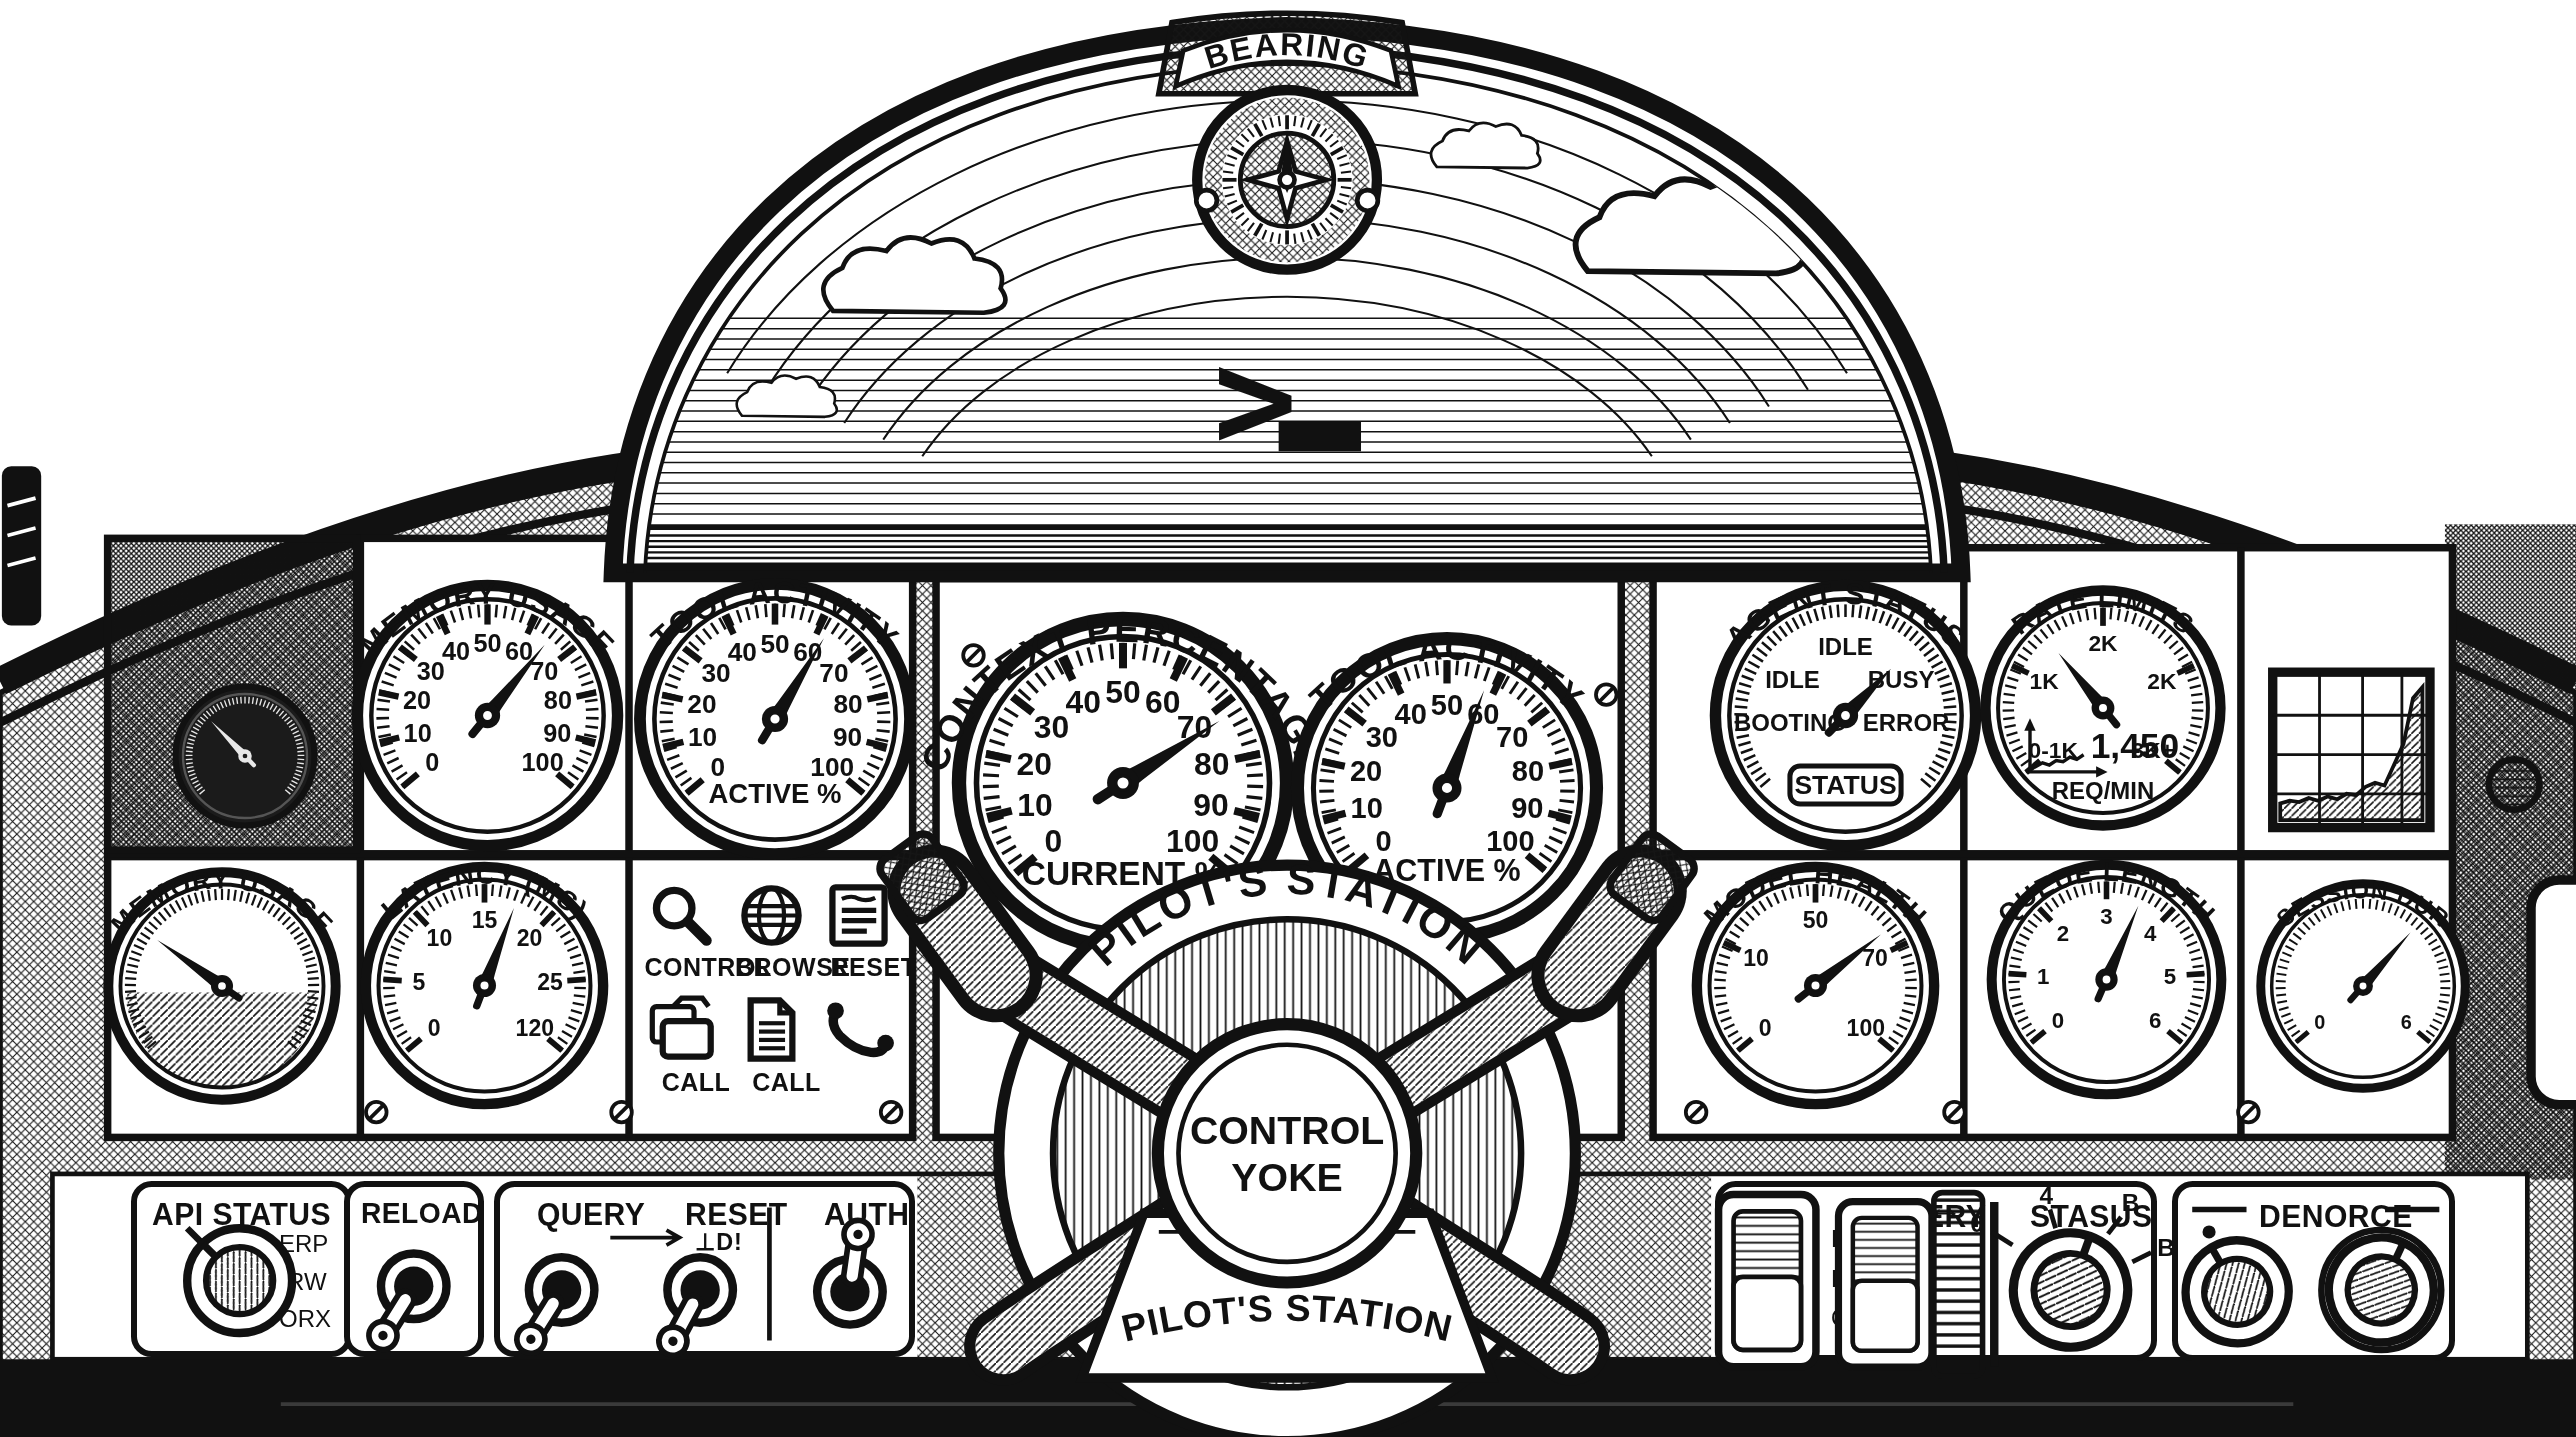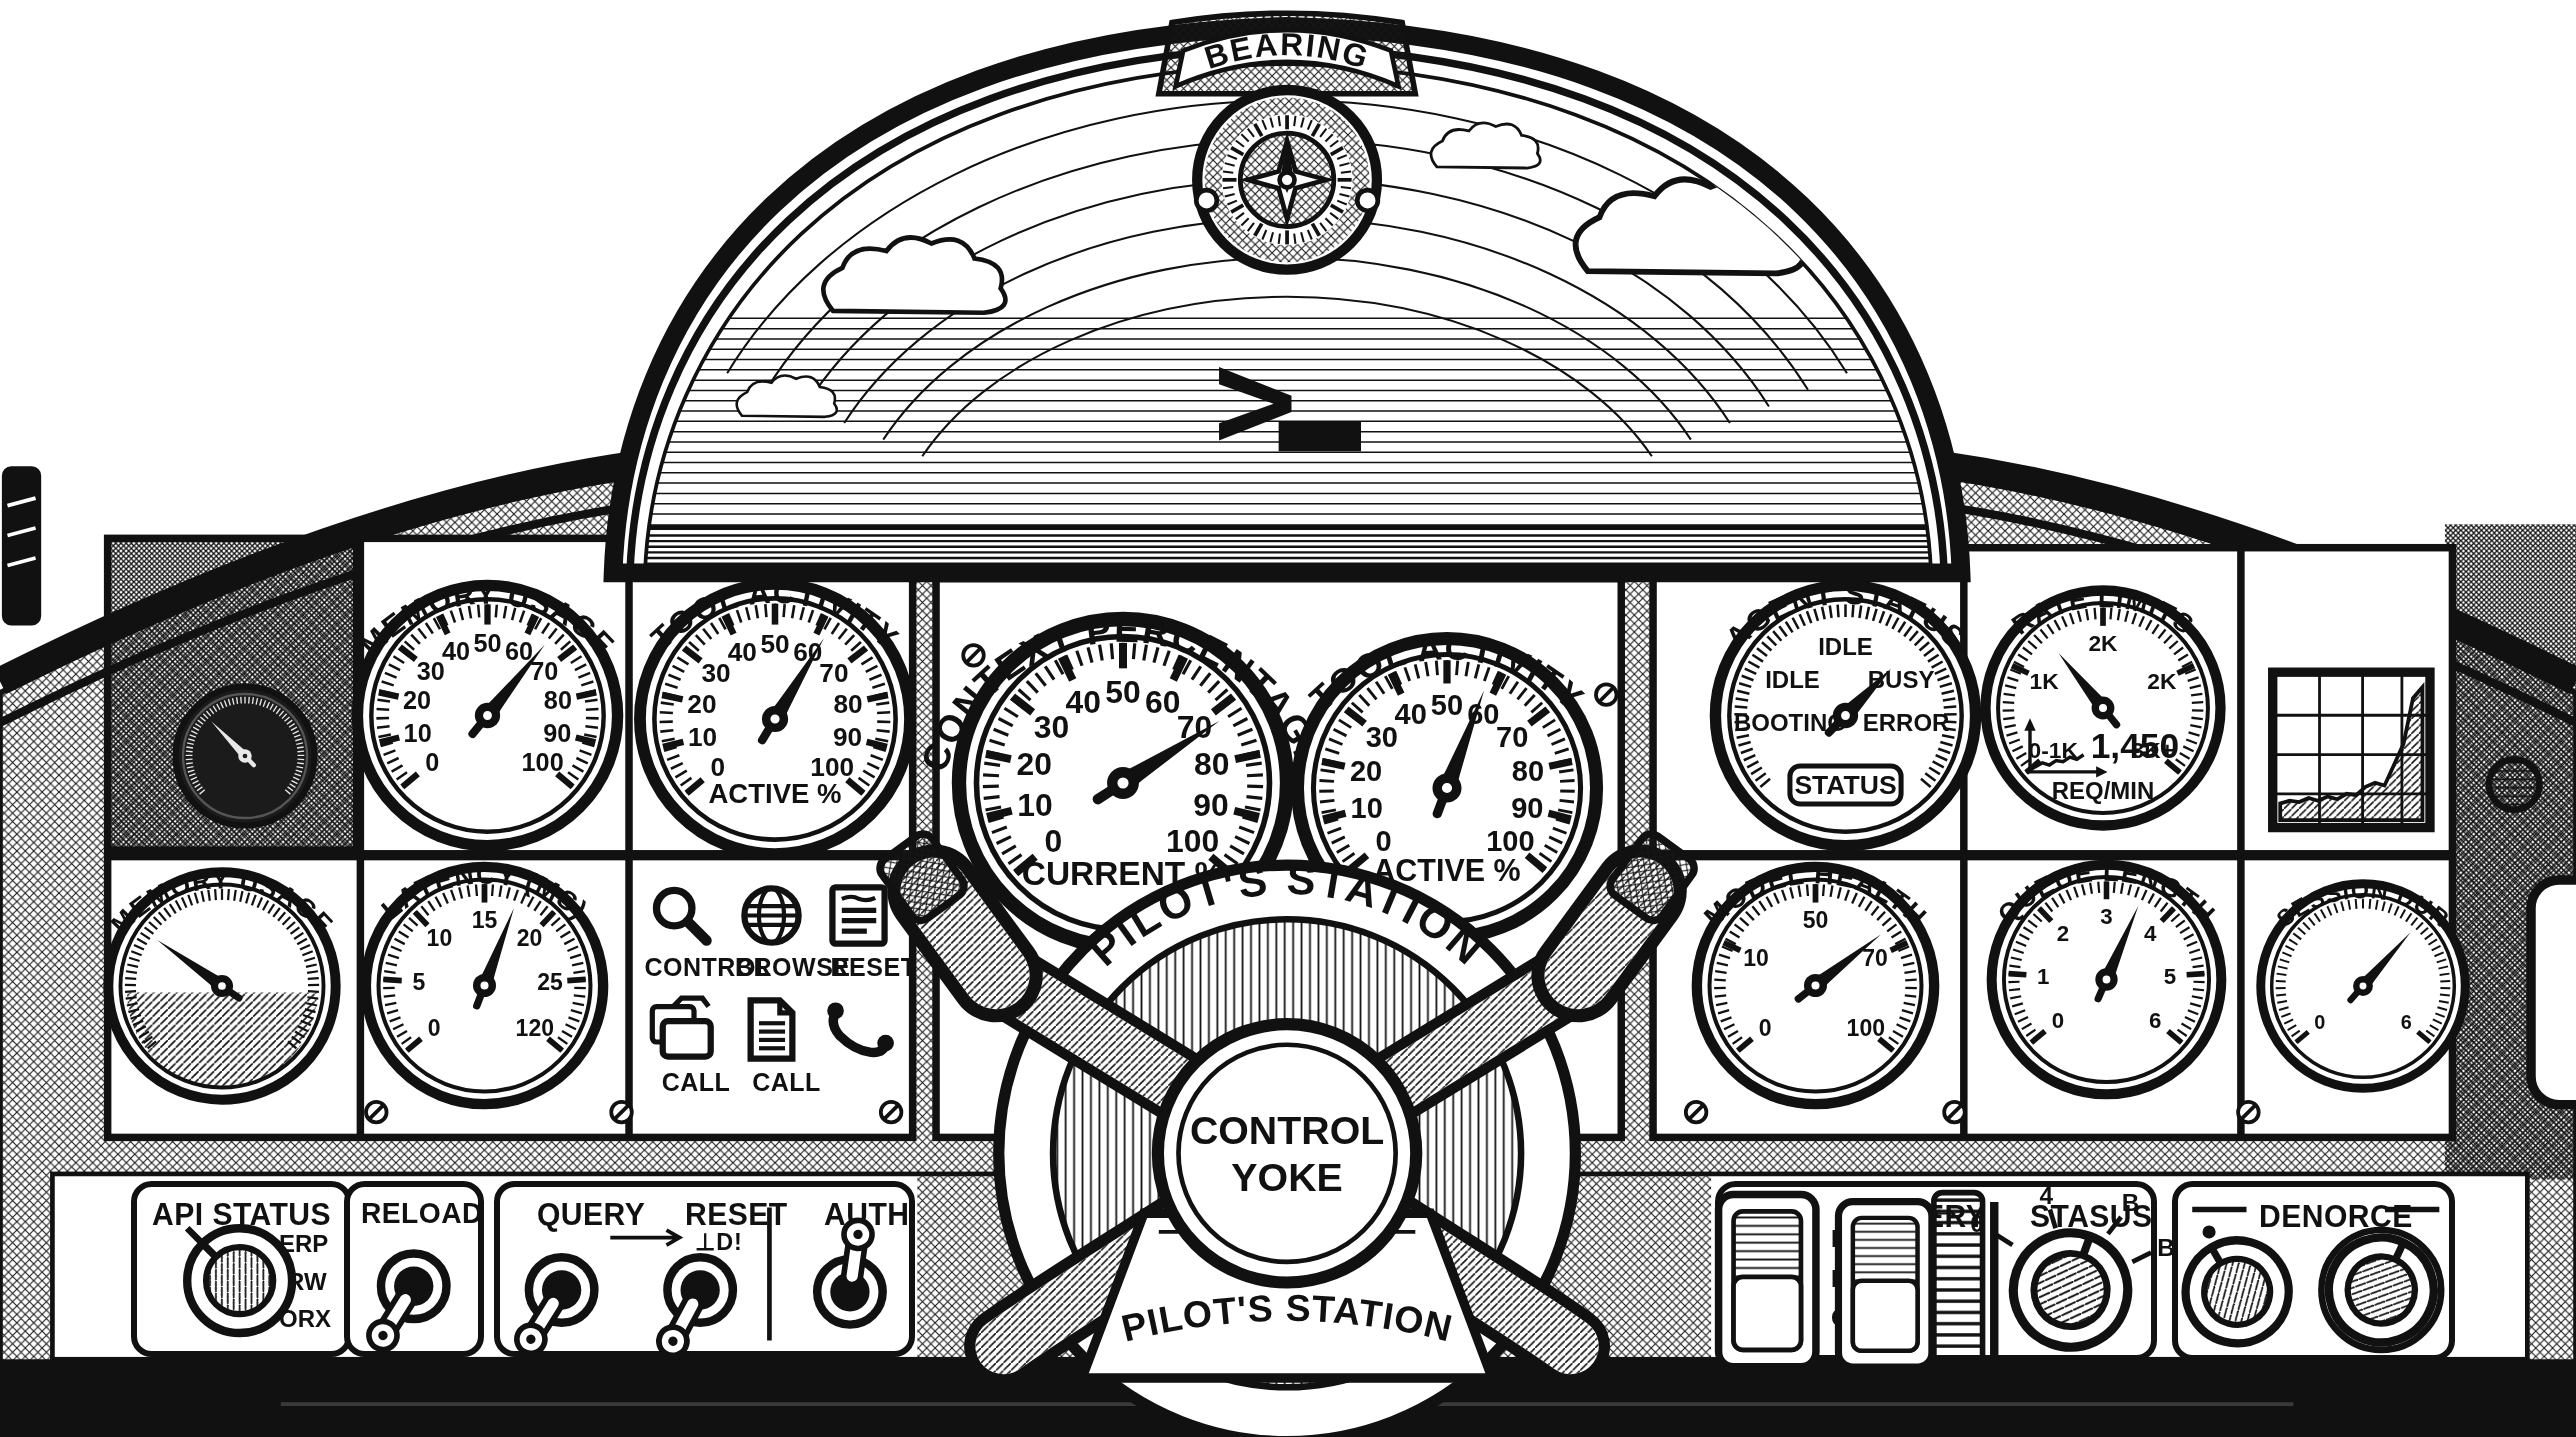--- a/index.html
+++ b/index.html
@@ -3,21 +3,21 @@
 <meta charset="utf-8">
 <style>
   html,body{margin:0;padding:0;background:#fff;}
   body{width:2576px;height:1438px;overflow:hidden;font-family:"Liberation Sans",sans-serif;color:#111;}
   .stage{position:relative;width:2576px;height:1438px;background:#fff;}
   svg{display:block;}
   .bg-svg{position:absolute;left:0;top:0;z-index:0;}
   .gauge{position:absolute;z-index:2;}
   .cpanel{position:absolute;z-index:2;background:#fff;border:6.6px solid #111;border-radius:20.6px;box-sizing:border-box;}
   .ptitle{position:absolute;font-weight:bold;font-size:32px;letter-spacing:0.5px;white-space:nowrap;transform:scaleX(.94);transform-origin:left;}
-  .plabel{position:absolute;font-weight:bold;font-size:24px;white-space:nowrap;text-align:center;}
+  .plabel{position:absolute;font-weight:normal;font-size:24px;white-space:nowrap;text-align:center;}
   .widgets-svg{position:absolute;left:0;top:0;z-index:3;pointer-events:none;}
   .yoke-svg{position:absolute;left:0;top:0;z-index:4;pointer-events:none;}
   .tools{position:absolute;z-index:2;}
   .tool-item{position:absolute;width:103px;text-align:center;}
   .tool-item .lbl{font-weight:bold;font-size:25px;margin-top:1.9px;letter-spacing:0.5px;}
   .arrow-span{position:absolute;z-index:3;font-weight:bold;font-size:37px;}
   .note-span{position:absolute;z-index:3;font-weight:bold;font-size:23.4px;letter-spacing:0.9px;}
   text{fill:#111;}
 </style>
 </head>

